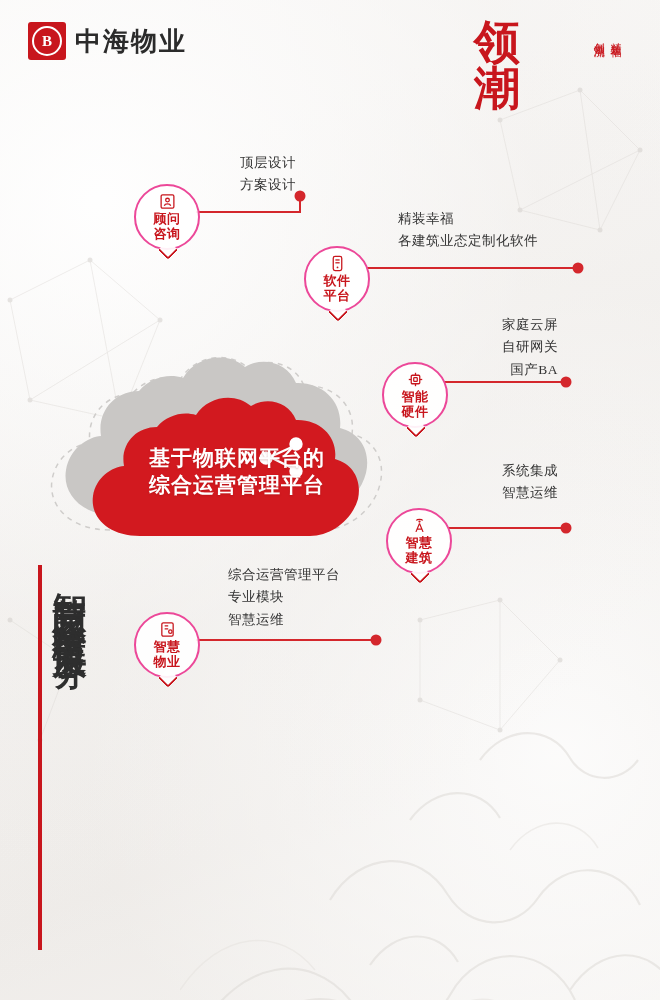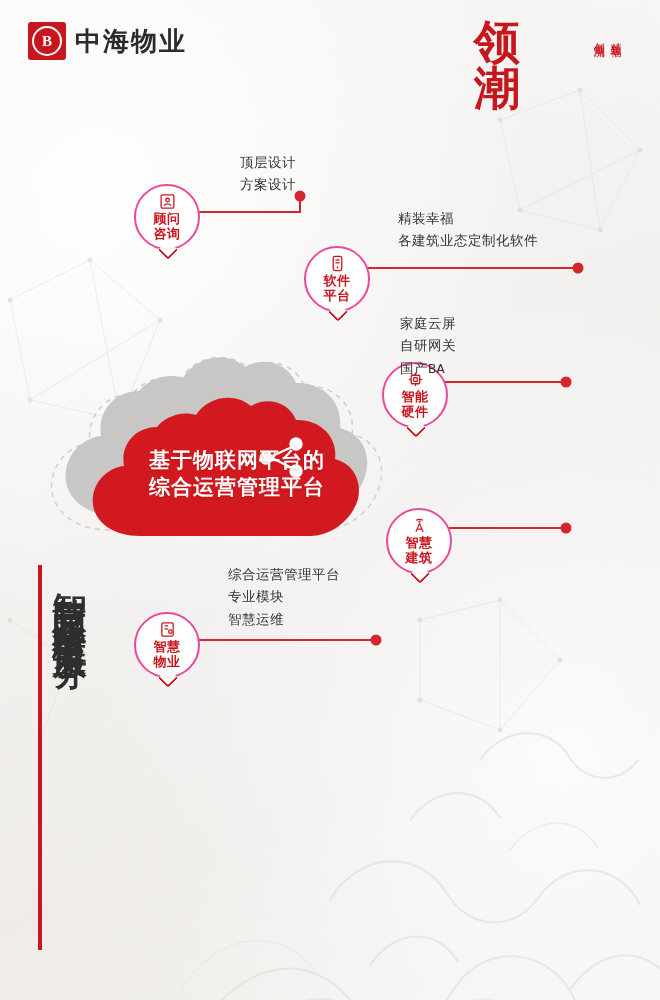--- a/index.html
+++ b/index.html
@@ -145,21 +145,21 @@
     width: 380px;
     height: 230px;
   }
   .cloud-caption {
     position: absolute;
     left: 82px;
     top: 107px;
     width: 250px;
     text-align: center;
     color: #ffffff;
-    font-family: Liberation Serif, serif;
+    font-family: Liberation Mono, monospace;
     font-weight: bold;
     font-size: 21px;
     line-height: 1.28;
     letter-spacing: 1px;
     text-shadow: 0 1px 2px rgba(120,0,0,0.25);
   }
   
   .node {
     position: absolute;
     width: 62px;
@@ -205,21 +205,21 @@
   .leader-text {
     position: absolute;
     font-family: "Liberation Serif", "DejaVu Serif", serif;
     font-size: 13.5px;
     color: #333333;
     line-height: 1.65;
     letter-spacing: 0.5px;
     white-space: pre-line;
   }
   .leader-text.right {
-    font-family: Liberation Mono, monospace;
+    text-align: right;
   }
   
   .connectors {
     position: absolute;
     inset: 0;
     pointer-events: none;
   }
 </style>
 </head>
 <body>
@@ -391,20 +391,22 @@
     <span class="node-icon">
       <svg width="17" height="17" viewBox="0 0 24 24" fill="none" stroke="#c8161d" stroke-width="1.8">
         <path d="M12 9 L7 21 M12 9 L17 21 M9 17 H15"></path>
         <circle cx="12" cy="6.5" r="1.6" fill="#c8161d" stroke="none"></circle>
         <path d="M7.5 5 C8.6 3 15.4 3 16.5 5"></path>
       </svg>
     </span>
     <span class="node-label">智慧
 建筑</span>
   </div>
+  <div class="leader-text right" style="left:400px; top:460px; width:158px;">系统集成
+智慧运维</div>
 
   <div class="node" style="left:134px; top:612px;">
     <span class="node-icon">
       <svg width="17" height="17" viewBox="0 0 24 24" fill="none" stroke="#c8161d" stroke-width="1.8">
         <rect x="4" y="2.5" width="16" height="19" rx="2"></rect>
         <path d="M8 7 H13 M8 11 H13"></path>
         <circle cx="16" cy="15" r="2.4"></circle>
       </svg>
     </span>
     <span class="node-label">智慧

